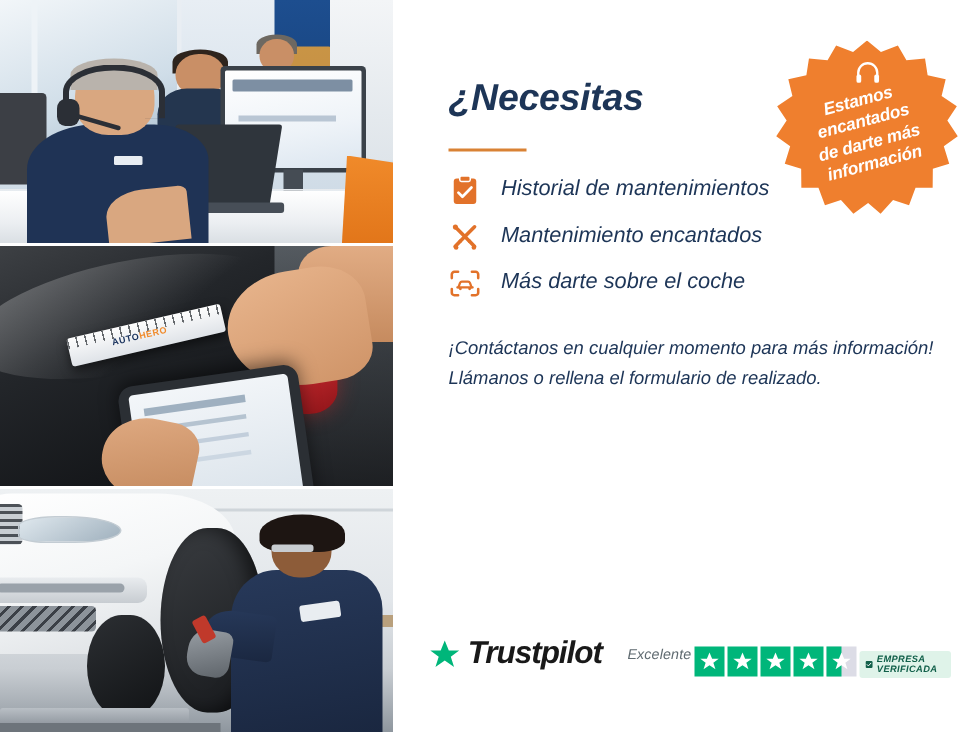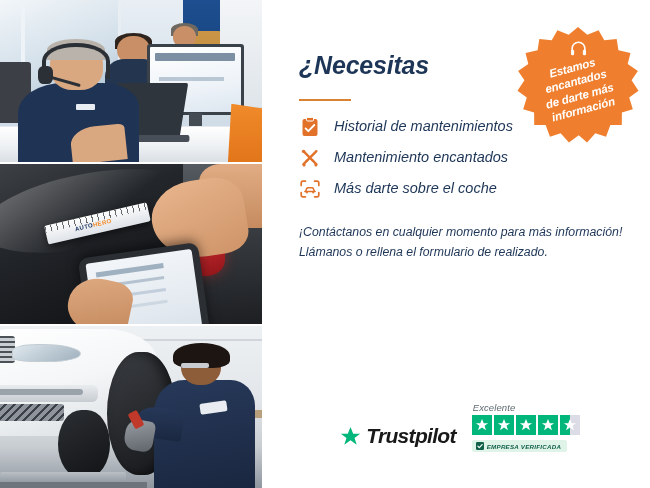--- a/index.html
+++ b/index.html
@@ -499,21 +499,21 @@
   }
   .tp-logo {
     display: flex; align-items: center; gap: 5px;
     padding-bottom: 4px;
   }
   .tp-logo-star { width: 21px; height: 21px; display: block; }
   .tp-logo-text {
     font-size: 21px; font-weight: bold; color: #191919;
     letter-spacing: -0.7px;
   }
-  .tp-right { display: flex; flex-direction: column; align-items: flex-start; gap: 2px; }
+  .tp-right { display: flex; flex-direction: row; align-items: flex-start; gap: 2px; }
   .tp-excellent {
     font-size: 9.5px; color: #5f6a70; letter-spacing: .1px; margin-left: 1px;
   }
   .tp-stars { display: flex; gap: 2px; }
   .tp-star-box {
     width: 20px; height: 20px;
     background: #00b67a;
     position: relative;
     display: flex; align-items: center; justify-content: center;
   }

